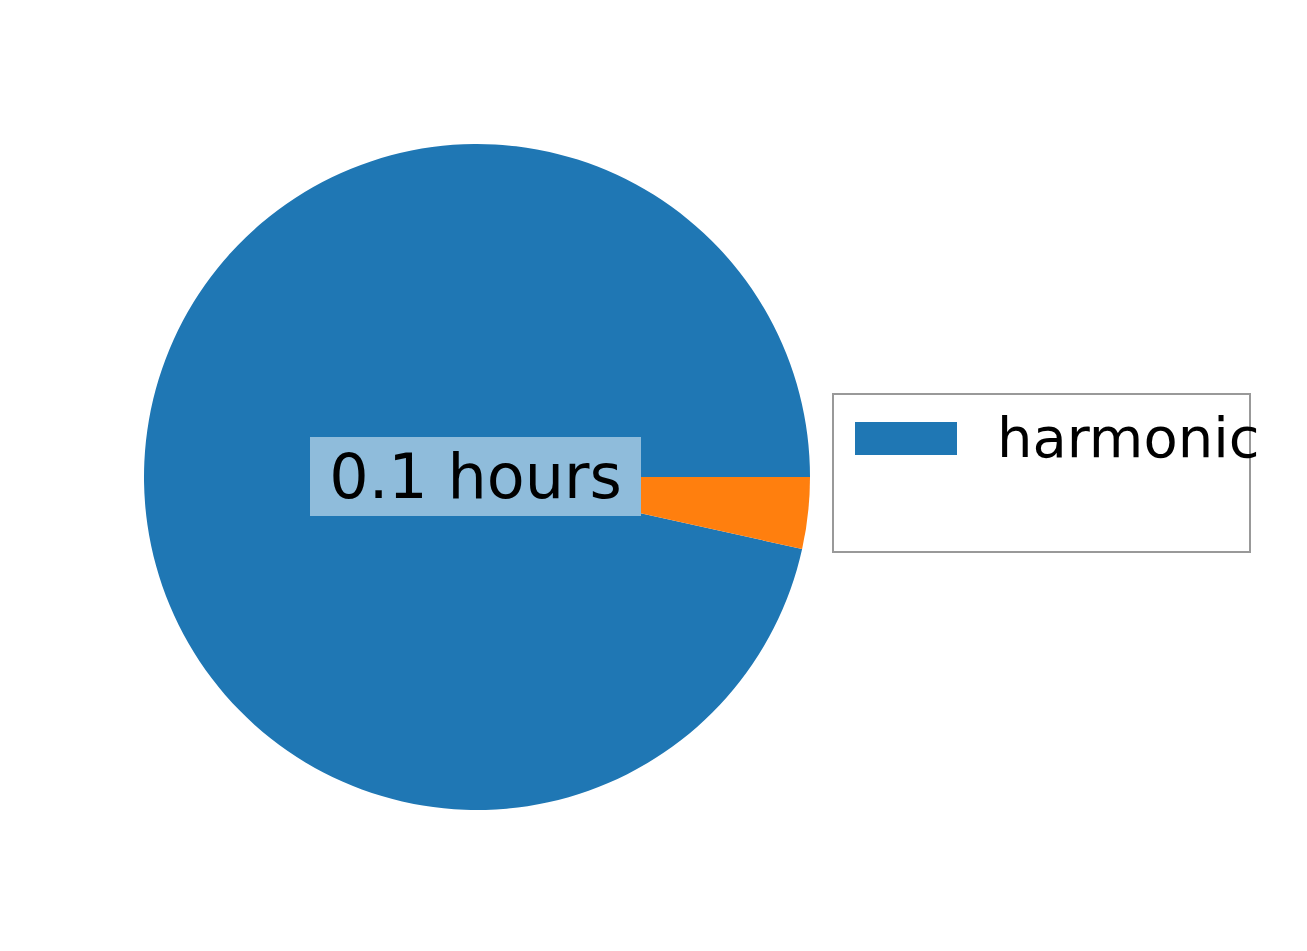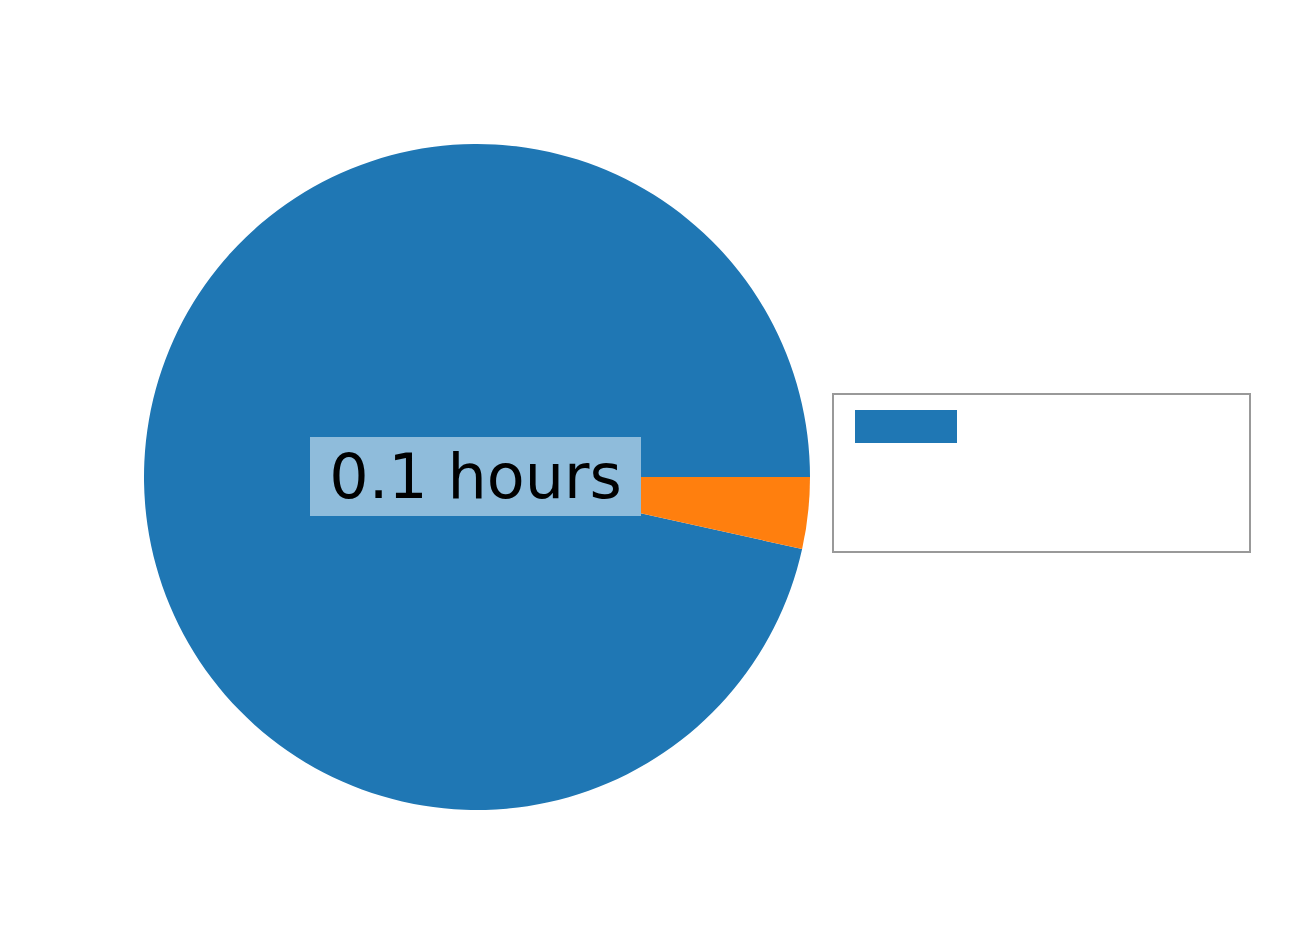--- a/index.html
+++ b/index.html
@@ -83,16 +83,17 @@
     <path id="slice-relax" d="M 477 477 L 810.00 477.00 A 333 333 0 0 1 802.11 549.07 Z" fill="#ff7f0e"></path>
   </svg>
 
   <div class="wedge-label" style="background: rgb(143, 188, 219); color: rgb(0, 0, 0); text-align: center;">
     <span>0.1 hours</span>
   </div>
 
   <div class="legend-box" style="border-color: rgb(153, 153, 153);">
     <div class="legend-entry e0">
       <span class="legend-swatch" id="sw0" style="background: rgb(31, 119, 180);"></span>
+      <span class="legend-label">harmonic</span>
     </div>
   </div>
 
 </div>
 
 </body></html>

